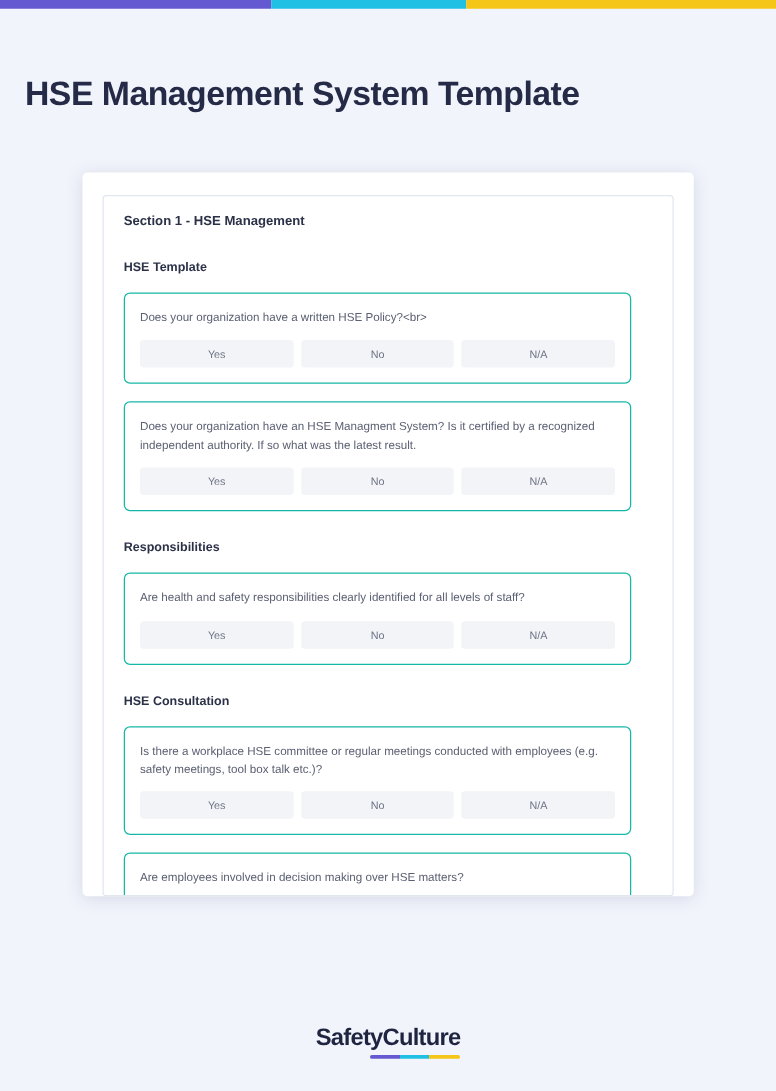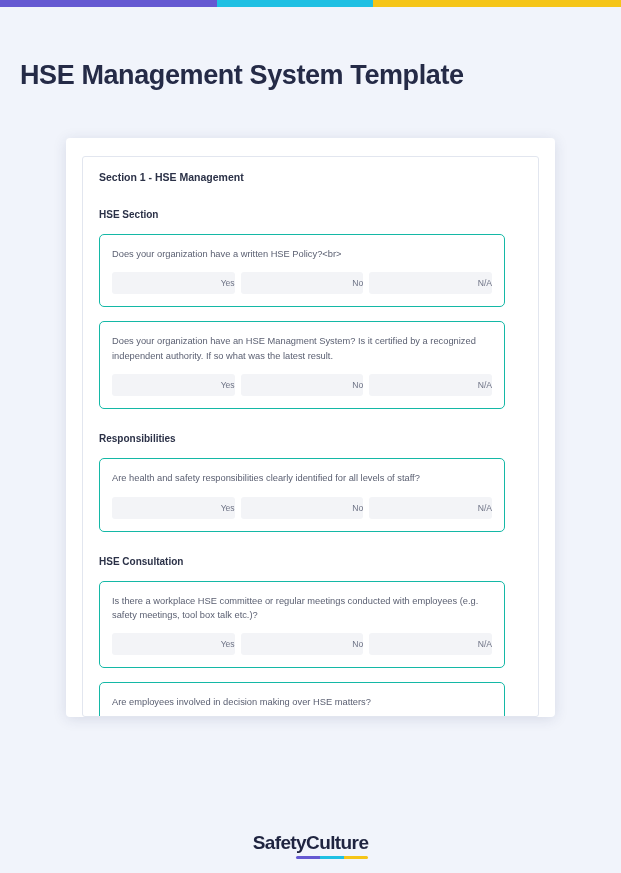--- a/index.html
+++ b/index.html
@@ -85,34 +85,34 @@
     margin: 0 0 11px 0;
   }
   .answers {
     display: flex;
     gap: 6px;
   }
   .answer-btn {
     flex: 1 1 0;
     background: #f3f4f7;
     border-radius: 3px;
-    text-align: right;
+    text-align: center;
     font-size: 8.6px;
     color: #6d7285;
     padding: 6px 0;
     cursor: pointer;
   }
   .spacer-sm { height: 10px; }
 
   
   .footer {
     position: absolute;
     left: 0;
     right: 0;
-    bottom: 14px;
+    bottom: 26px;
     text-align: center;
   }
   .logo {
     display: inline-block;
     position: relative;
     font-size: 19px;
     font-weight: bold;
     color: #1f2440;
     letter-spacing: -0.6px;
   }
@@ -135,21 +135,21 @@
 </div>
 
 <h1 class="page-title">HSE Management System Template</h1>
 
 <div class="doc-wrap">
   <div class="doc-card">
     <div class="doc-inner">
 
       <div class="section-title">Section 1 - HSE Management</div>
 
-      <div class="group-heading">HSE Section</div>
+      <div class="group-heading">HSE Template</div>
 
       <div class="question-card">
         <div class="question-text">Does your organization have a written HSE Policy?&lt;br&gt;</div>
         <div class="answers">
           <div class="answer-btn">Yes</div>
           <div class="answer-btn">No</div>
           <div class="answer-btn">N/A</div>
         </div>
       </div>
 

